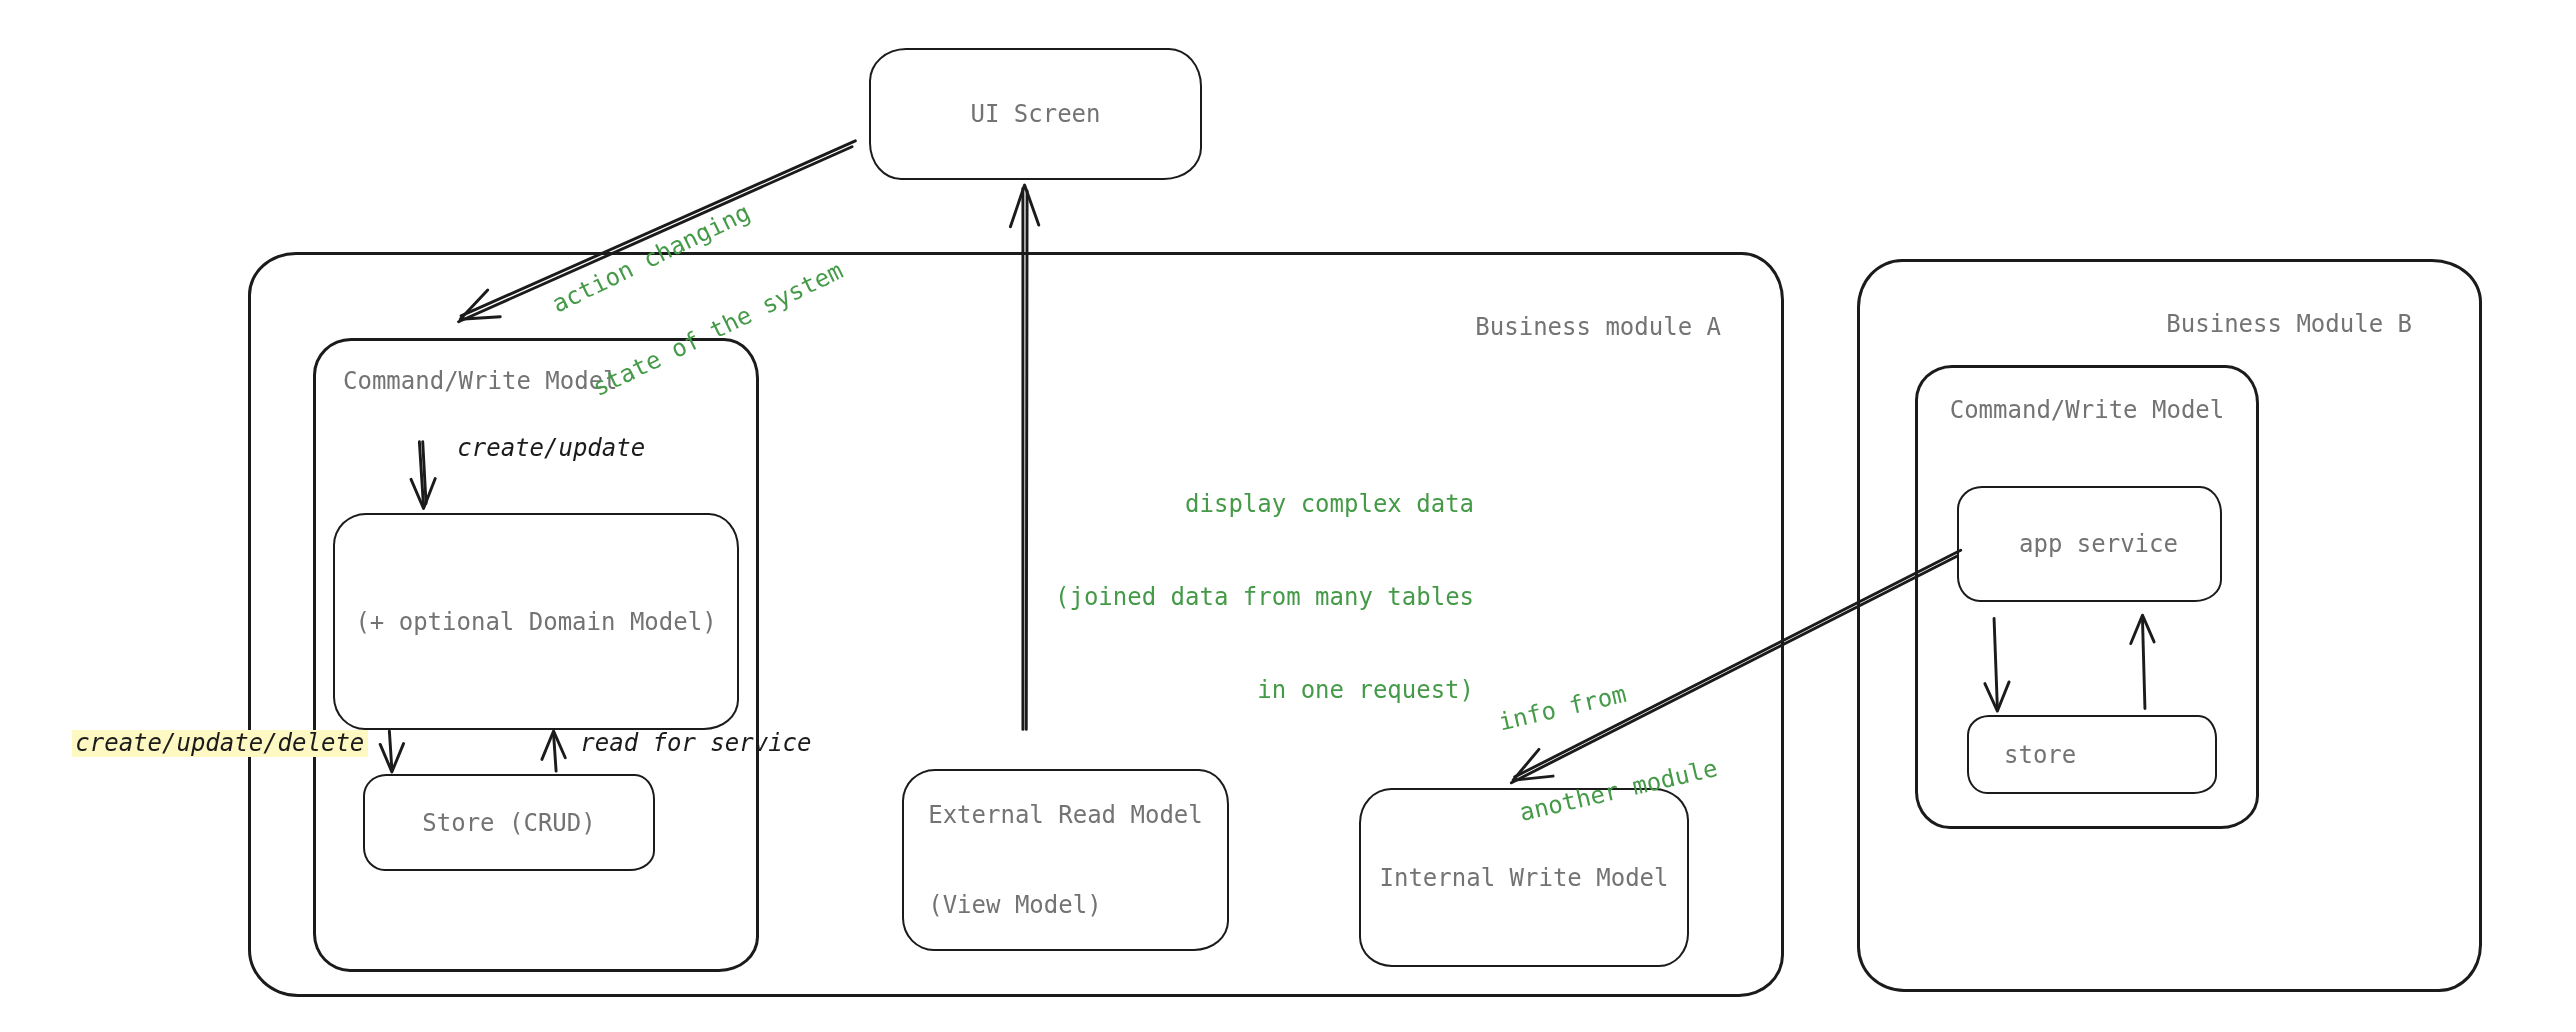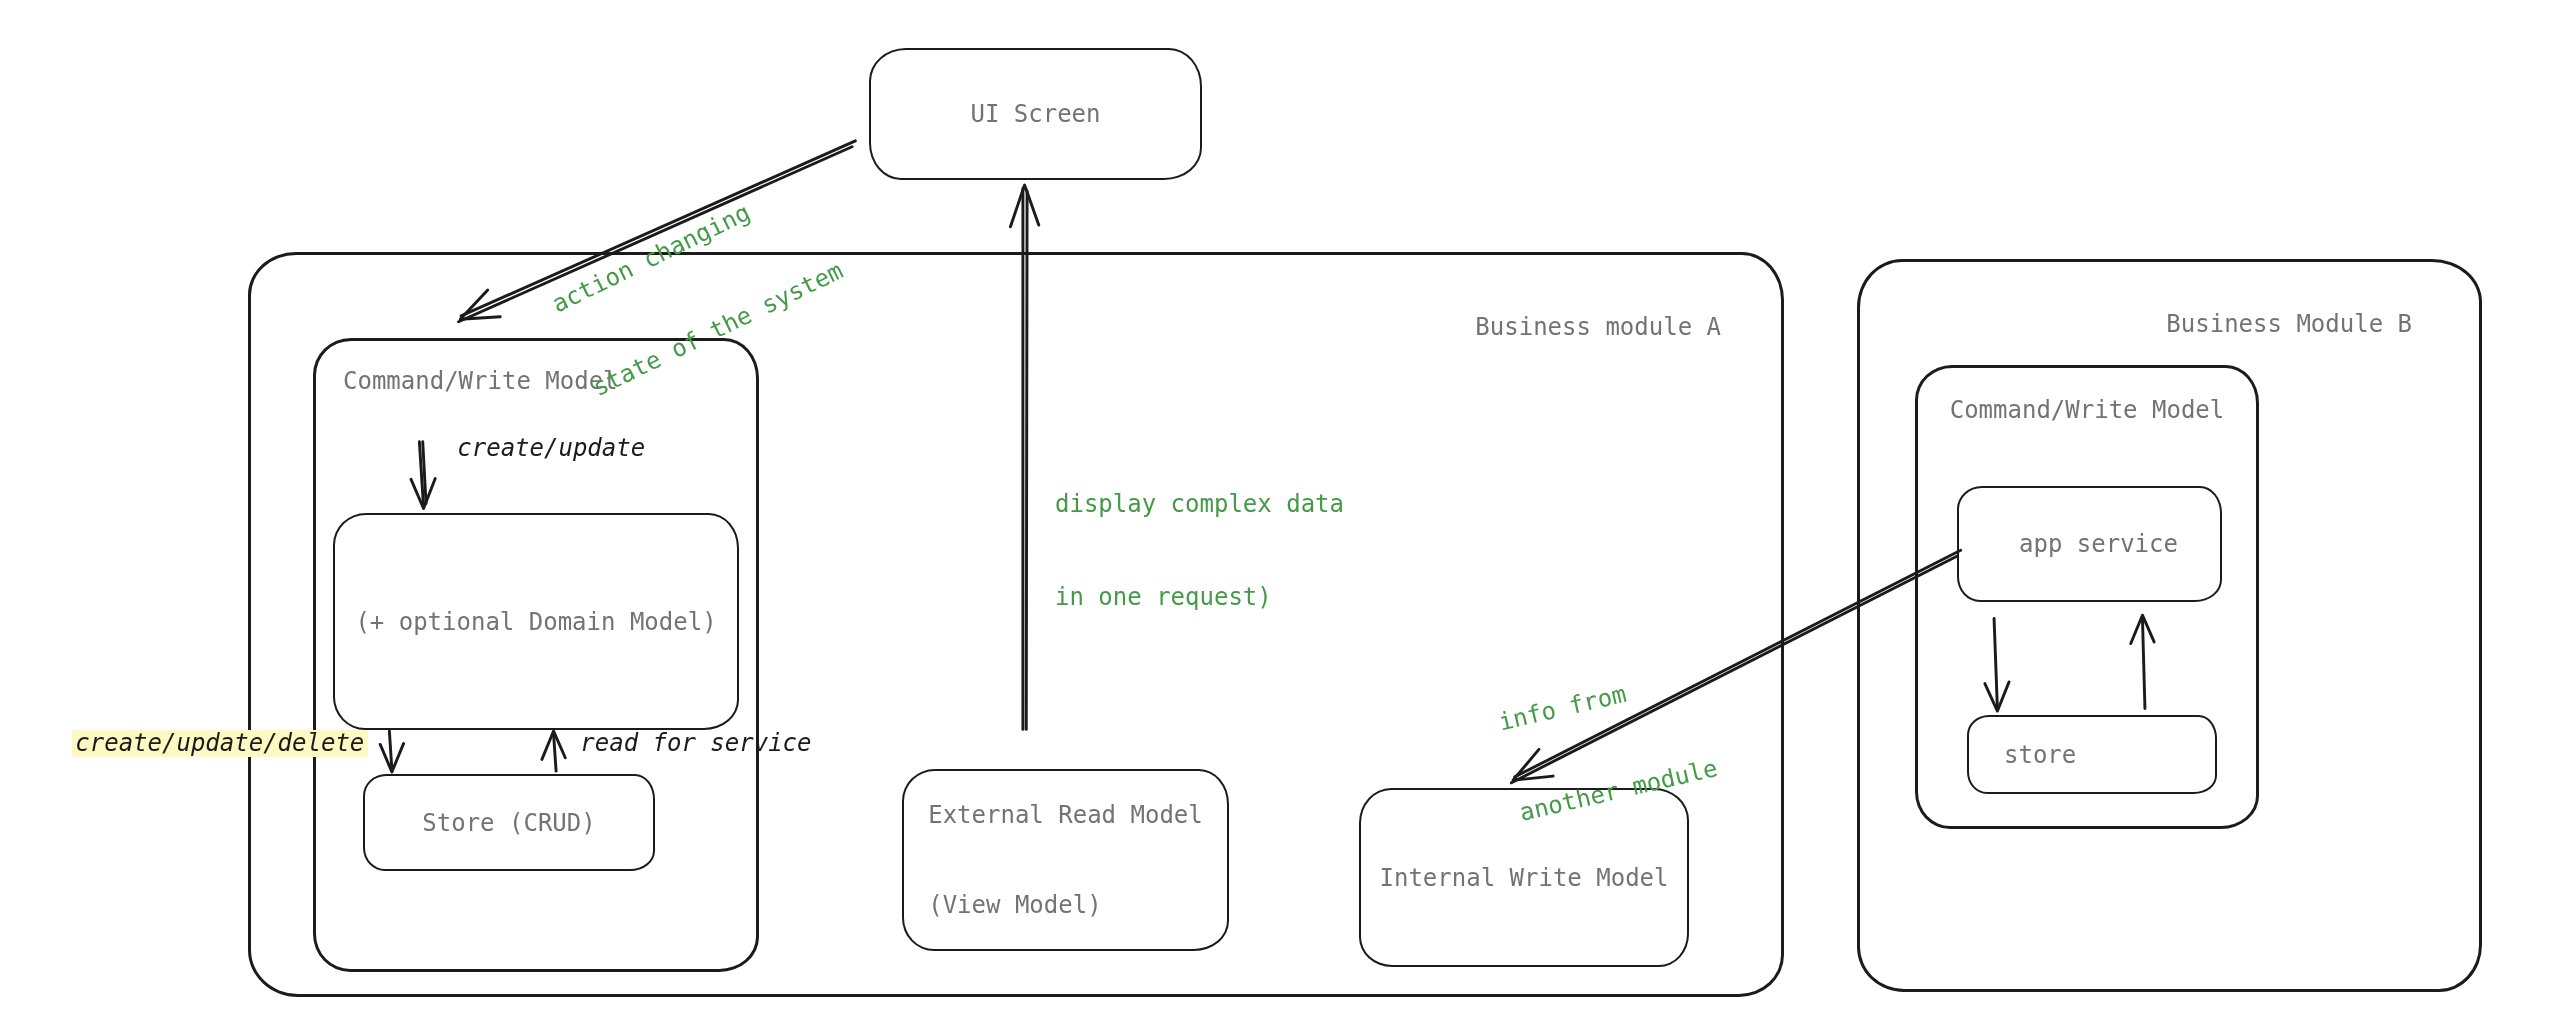--- a/index.html
+++ b/index.html
@@ -121,22 +121,23 @@
 
   <span class="edge-label white-bg" style="left:72px;top:730px;">create/update/delete</span>
 
   <span class="edge-label" style="left:577px;top:730px;background:transparent;">read for service</span>
 
   <div class="anno" style="left:560px;top:162px;width:283px;color:#459a48;transform:rotate(-26deg);transform-origin:center center;">
     <div>action changing</div>
     <div>state of the system</div>
   </div>
 
-  <div class="anno" style="left:1055px;top:427px;color:#459a48;">
+  <div class="anno" style="left:1055px;top:427px;color:#459a48;text-align:right;">
     <div>display complex data</div>
+    <div>(joined data from many tables</div>
     <div>in one request)</div>
   </div>
 
   <div class="anno" style="left:1507px;top:621px;width:208px;color:#459a48;transform:rotate(-13deg);transform-origin:center center;">
     <div>info from</div>
     <div>another module</div>
   </div>
 
   <svg class="arrows" width="2576" height="1032" viewBox="0 0 3090 1238">
 

